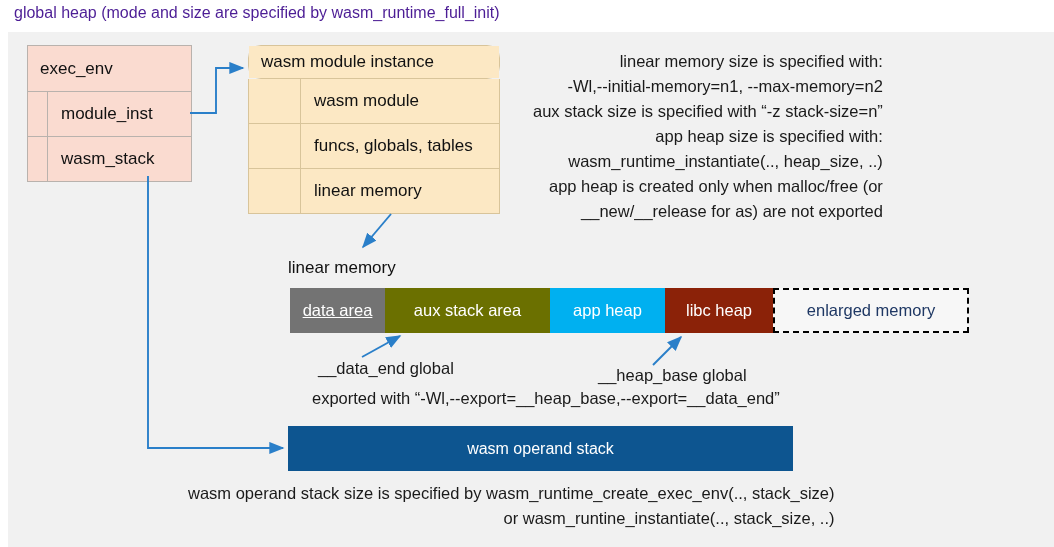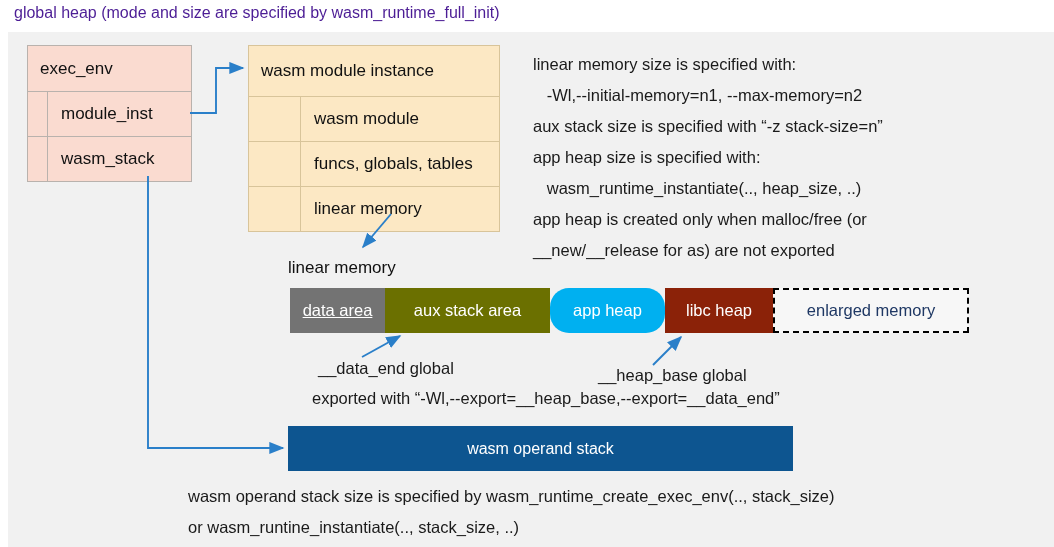--- a/index.html
+++ b/index.html
@@ -45,30 +45,30 @@
   #exec-env .row.head { height: 47px; }
   #exec-env .row.head .cell { padding-left: 12px; }
   #exec-env .row.sub { height: 45px; }
   #exec-env .row.sub .indent { flex-basis: 20px; border-right: 1px solid #b9b2ad; }
 
   
   #mod-inst { left: 248px; top: 45px; width: 252px; }
   #mod-inst .row { border: 1px solid #d8c49a; border-top: none; }
   #mod-inst .row:first-child { border-top: 1px solid #d8c49a; }
   #mod-inst .row, #mod-inst .row .cell, #mod-inst .row .indent { background: #fce8c4; }
-  #mod-inst .row.head { height: 52px; }
+  #mod-inst .row.head { height: 34px; border-radius: 13px; }
   #mod-inst .row.head .cell { padding-left: 12px; }
   #mod-inst .row.sub { height: 45px; padding-left: 30px; }
   #mod-inst .row.sub .indent { flex-basis: 22px; border-right: 1px solid #d8c49a; }
 
   
   .note {
     position: absolute;
     font-size: 16.5px; color: #1a1a1a;
-    line-height: 31px; white-space: pre;
+    line-height: 25px; white-space: pre; text-align: right;
   }
   #notes-right { left: 533px; top: 49px; }
 
   
   #lm-label {
     position: absolute; left: 288px; top: 258px;
     font-size: 17px; color: #111;
   }
   #mem-bar {
     position: absolute; left: 290px; top: 288px;
@@ -154,21 +154,21 @@
 __new/__release for as) are not exported</div>
 
   <div id="lm-label">linear memory</div>
   <div id="mem-bar">
       <div class="seg" style="width: 95px; background: #737373; text-decoration: underline;">
         <span>data area</span>
       </div>
       <div class="seg" style="width: 165px; background: rgb(107, 112, 0);">
         <span>aux stack area</span>
       </div>
-      <div class="seg" style="width: 115px; background: rgb(0, 176, 240); border-radius: 19px;">
+      <div class="seg" style="width: 115px; background: rgb(0, 176, 240);">
         <span>app heap</span>
       </div>
       <div class="seg" style="width: 108px; background: rgb(139, 34, 8);">
         <span>libc heap</span>
       </div>
       <div class="seg enlarged" style="width: 196px;">
         <span>enlarged memory</span>
       </div>
     </div>
 

